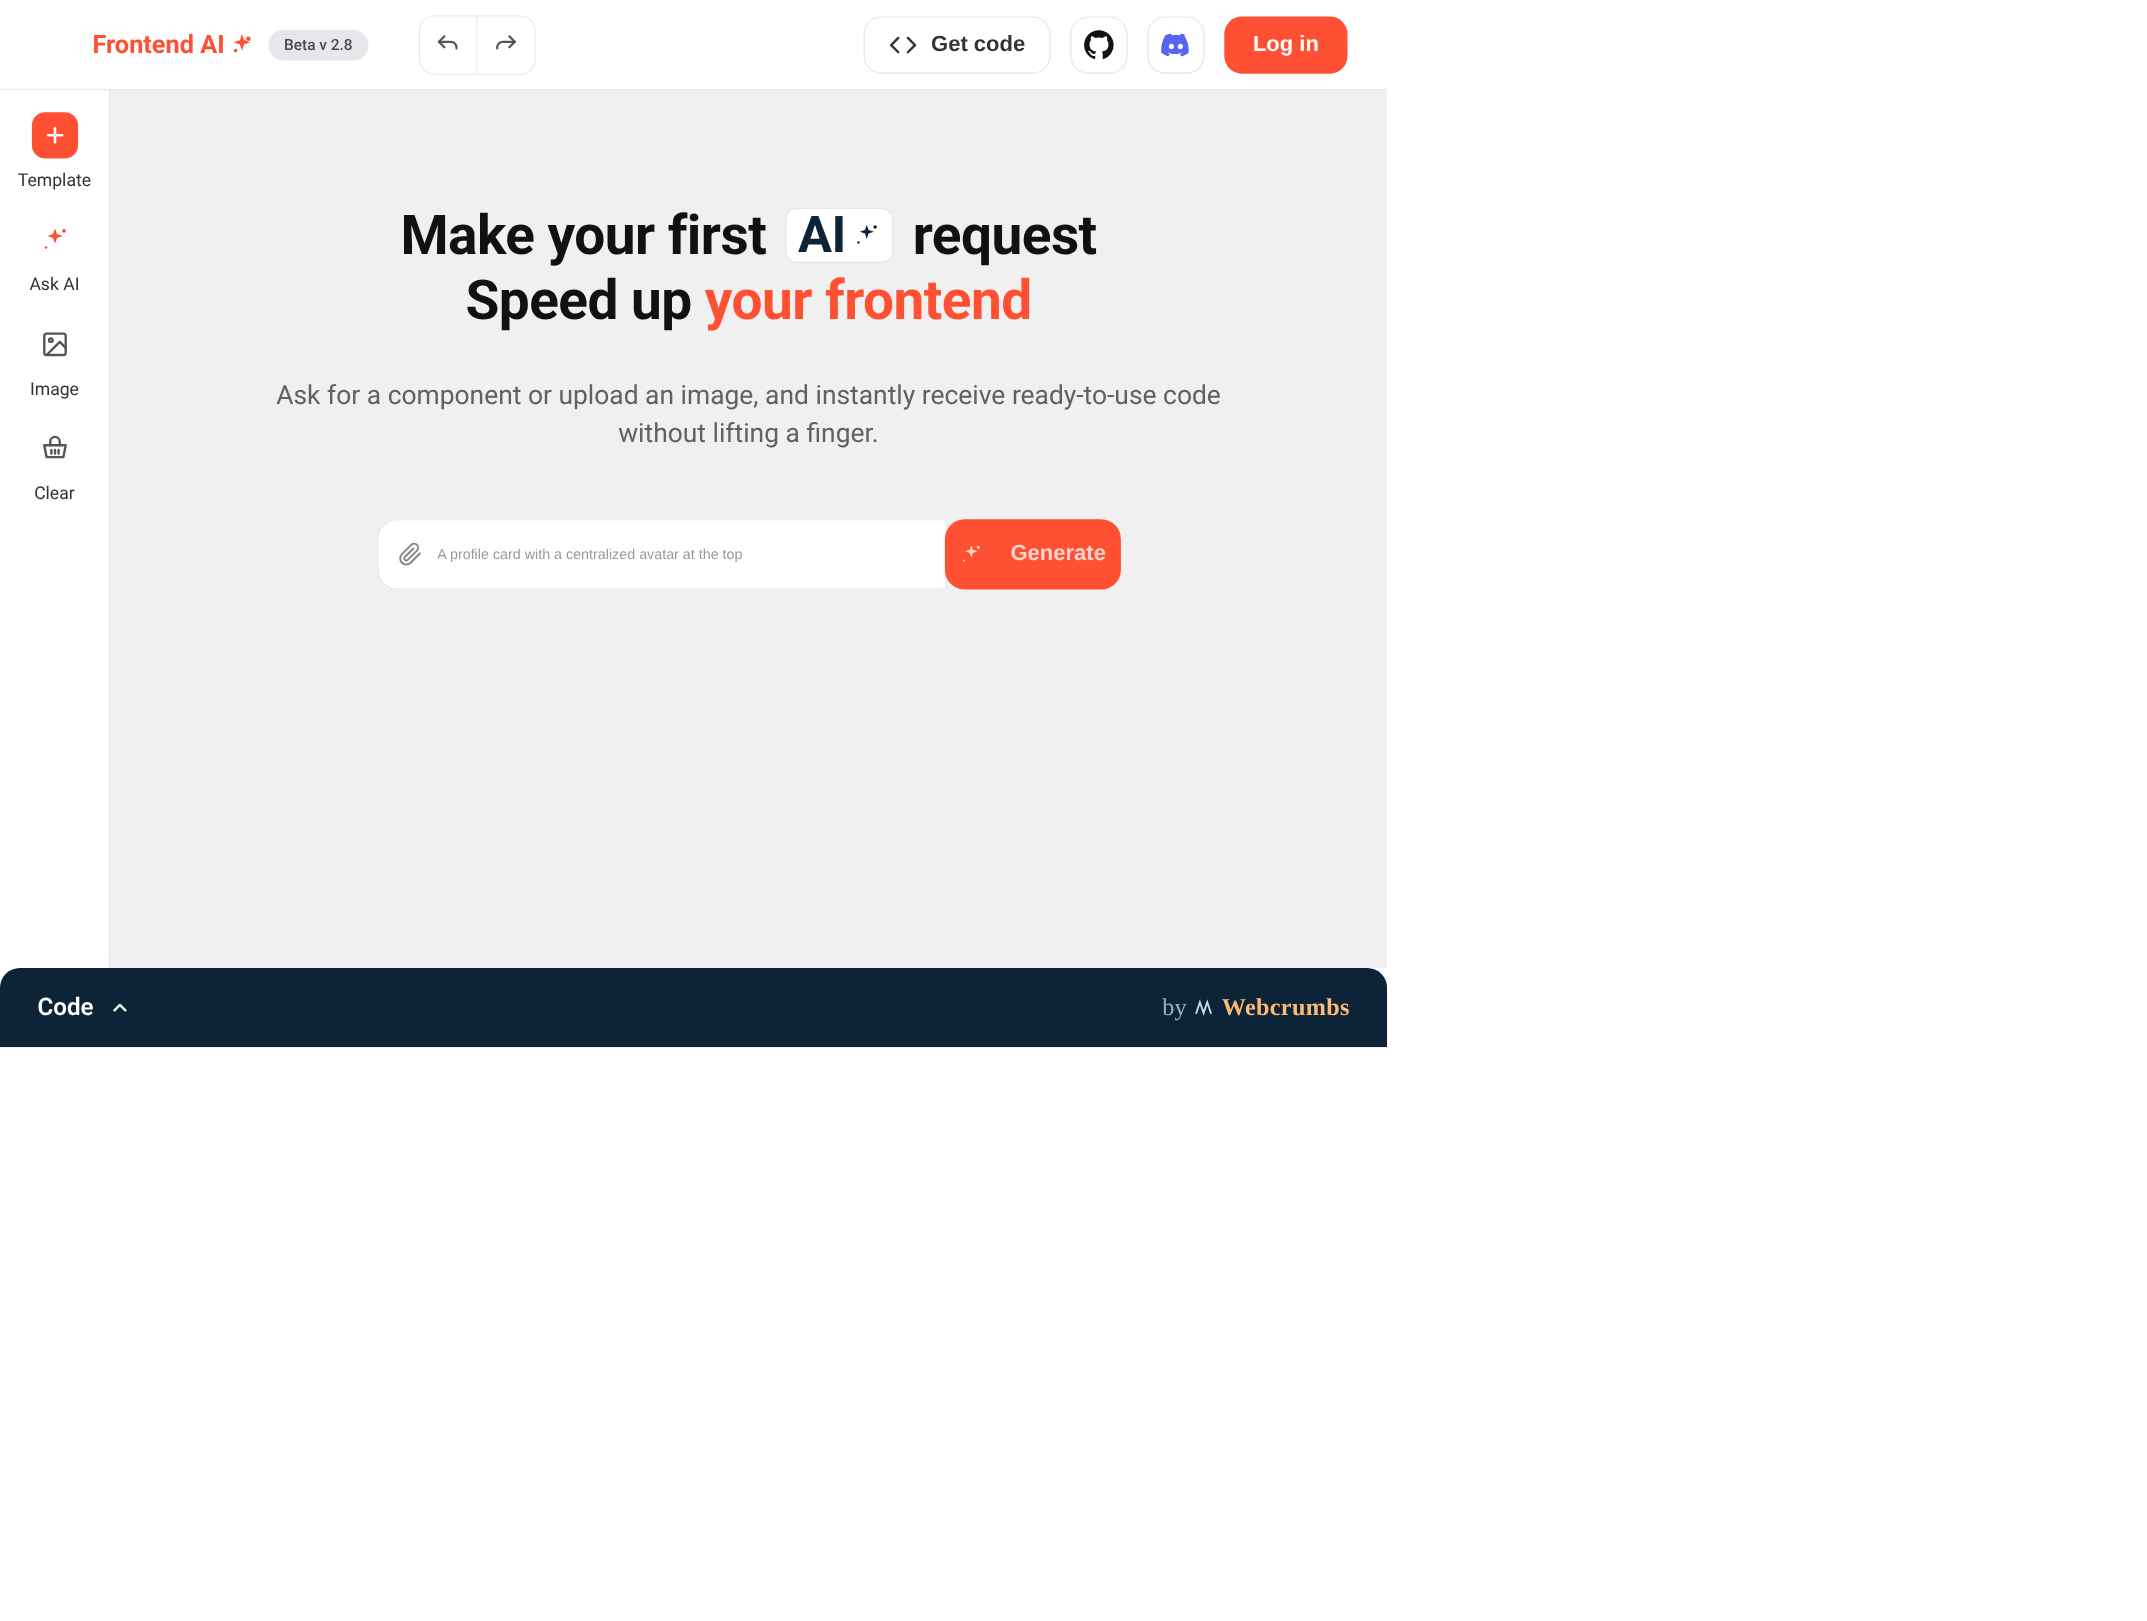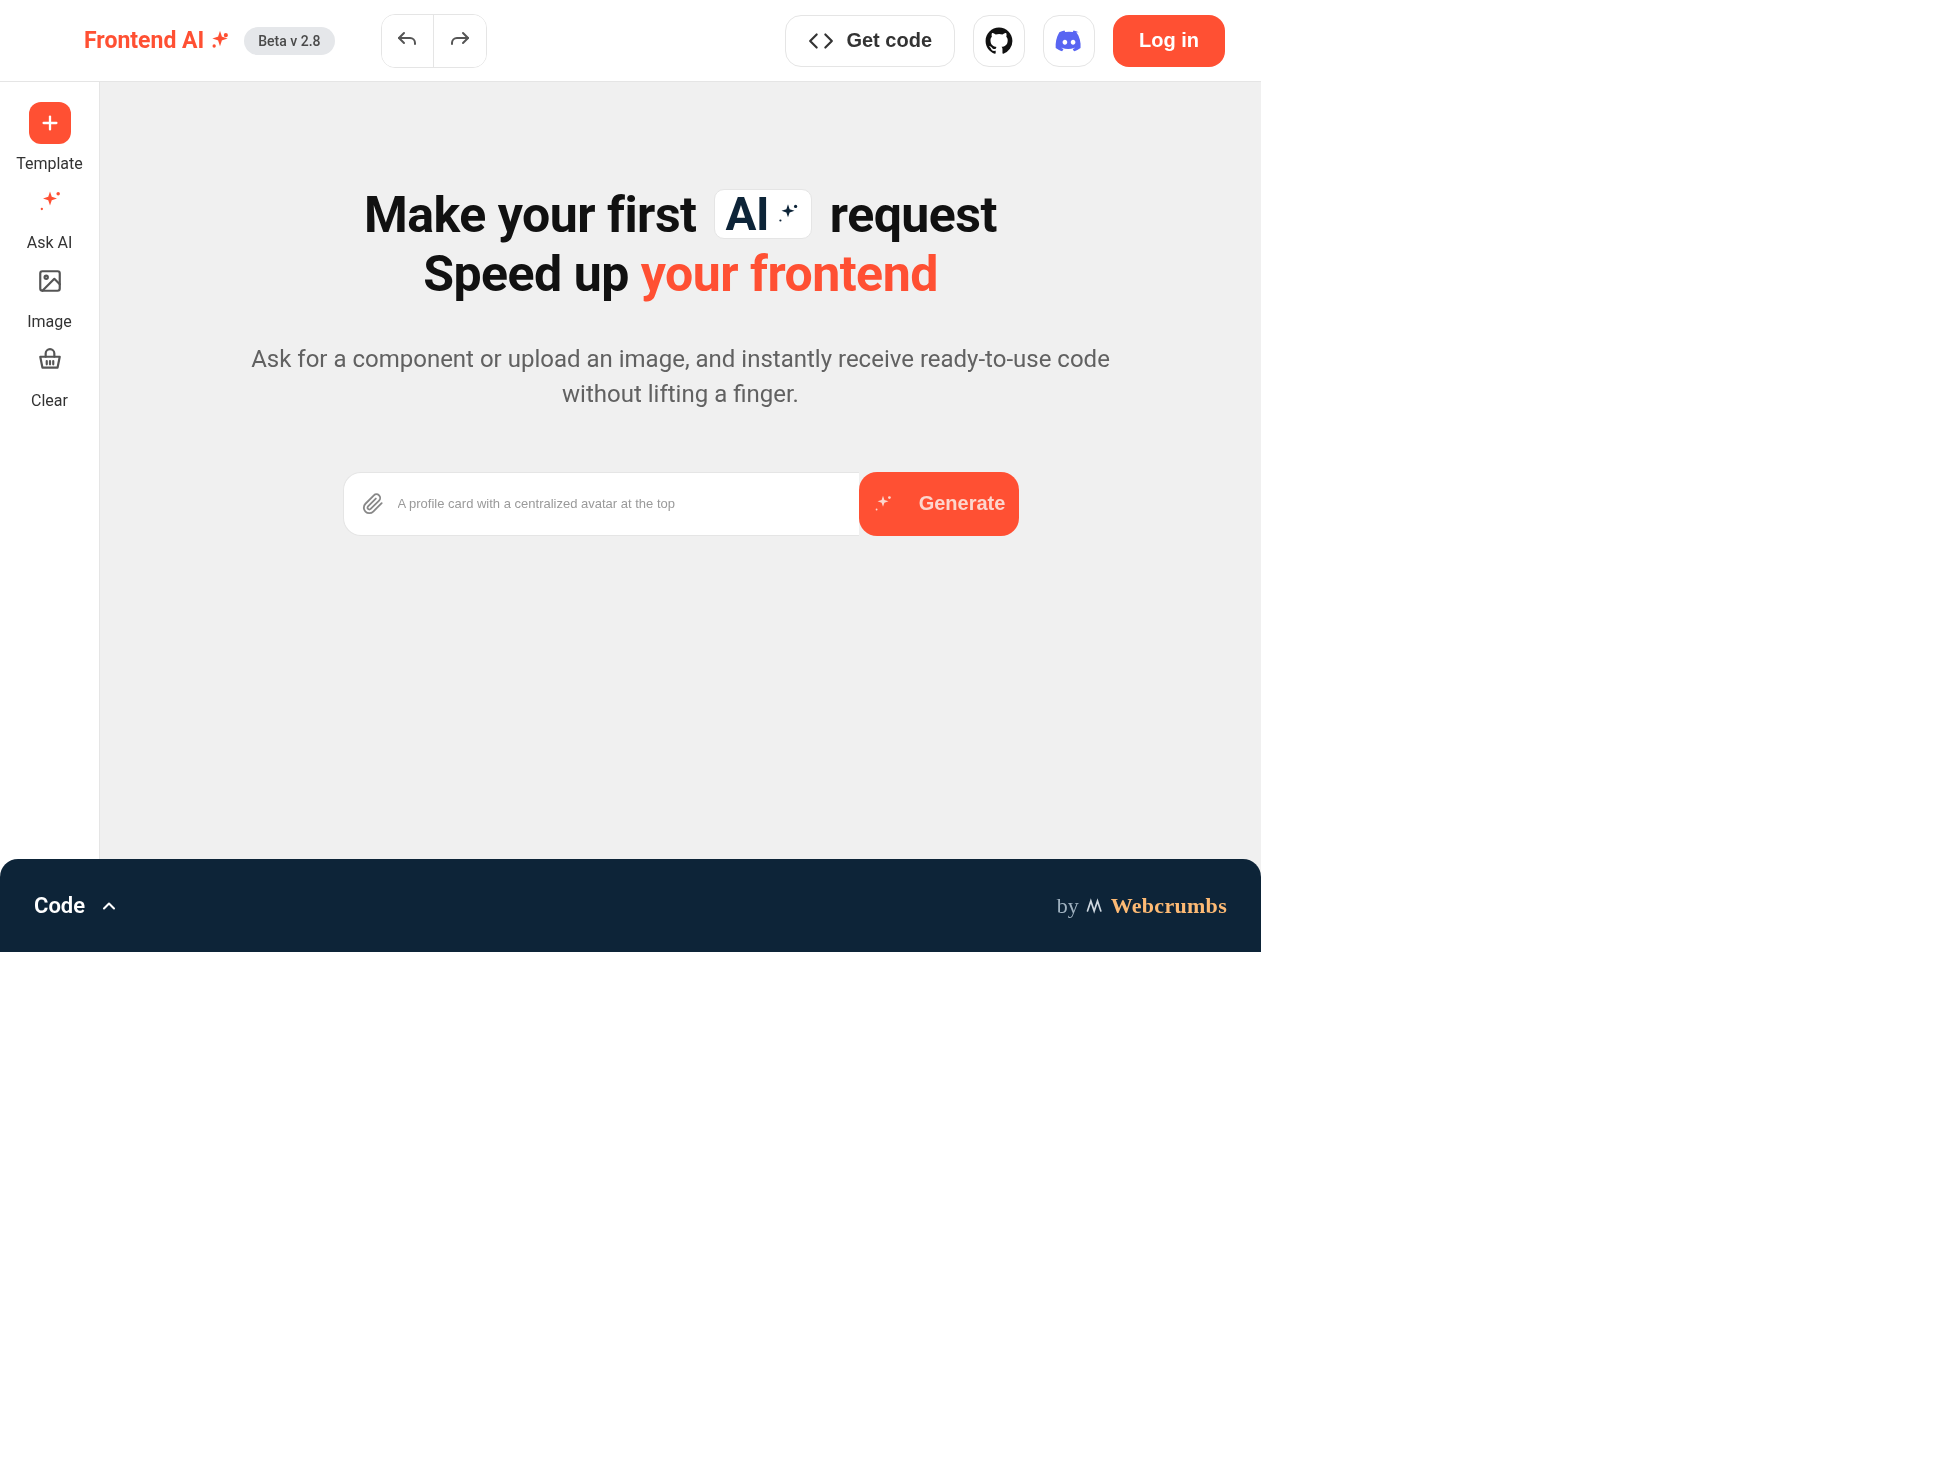--- a/index.html
+++ b/index.html
@@ -112,21 +112,21 @@
       height: calc(100% - 82px - 72px);
     }
     .sidebar {
       width: 100px;
       border-right: 1px solid #e5e5e5;
       background: #fff;
       padding-top: 20px;
       display: flex;
       flex-direction: column;
       align-items: center;
-      gap: 8px;
+      gap: 24px;
     }
     .sidebar-item {
       display: flex;
       flex-direction: column;
       align-items: center;
       gap: 10px;
       cursor: pointer;
       width: 100%;
     }
     .sidebar-icon-box {
@@ -229,21 +229,21 @@
       align-items: center;
       justify-content: center;
       gap: 25px;
       cursor: pointer;
     }
 
     
     .bottom-bar {
       position: absolute;
       left: 0; right: 0; bottom: 0;
-      height: 93px;
+      height: 72px;
       background: #0d2438;
       color: #fff;
       display: flex;
       align-items: center;
       padding: 0 34px;
       border-radius: 18px 18px 0 0;
     }
     .code-toggle {
       font-size: 22px;
       font-weight: 600;

